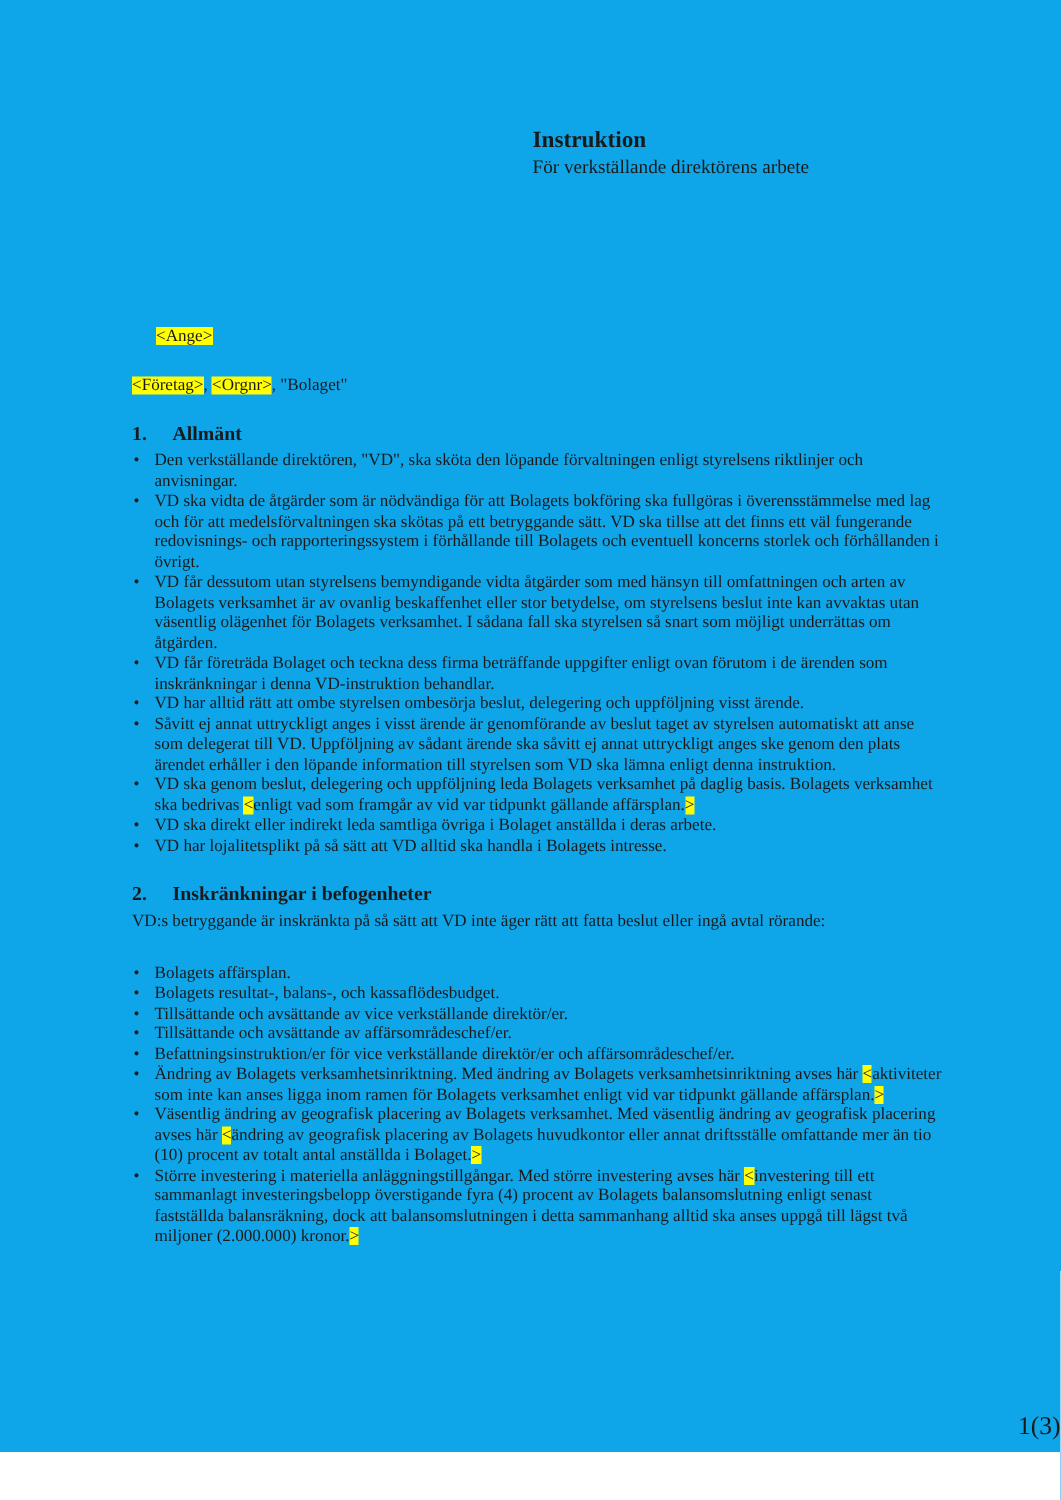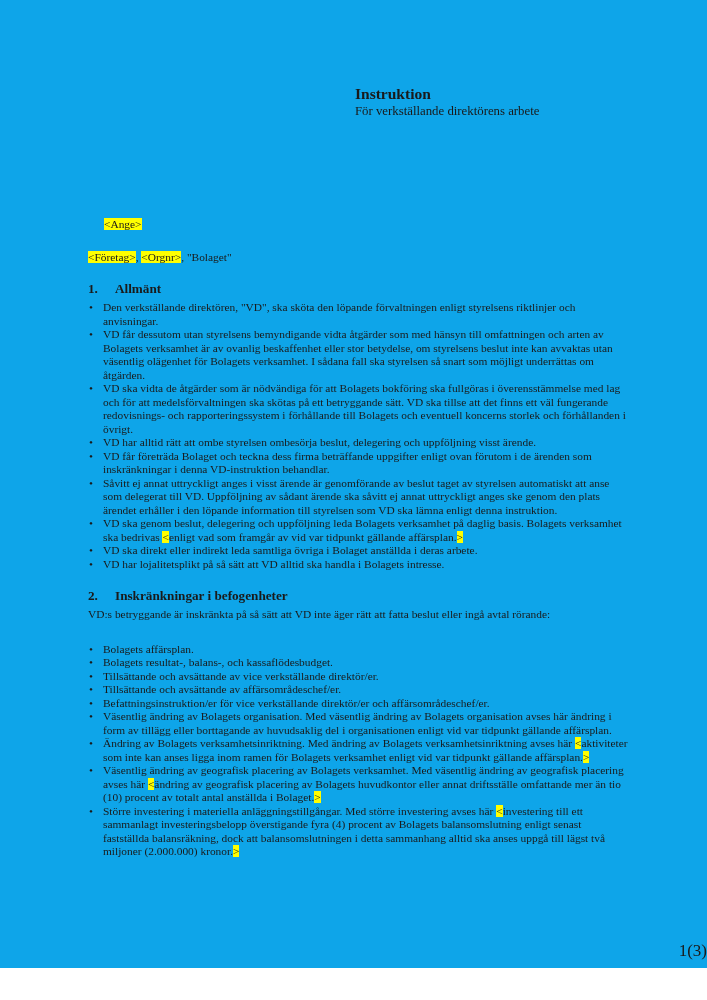--- a/index.html
+++ b/index.html
@@ -61,40 +61,39 @@
   </div>
 
   <div class="body-col">
     <p class="ref-line"><span class="hl">&lt;Ange&gt;</span></p>
     <p class="company-line"><span class="hl">&lt;Företag&gt;</span><span>, </span><span class="hl">&lt;Orgnr&gt;</span><span>, "Bolaget"</span></p>
     <div>
         <section class="doc-section">
           <div class="sec-heading"><span class="sec-num">1.</span><span>Allmänt</span></div>
           <ul class="bullets">
             <li><span>Den verkställande direktören, "VD", ska sköta den löpande förvaltningen enligt styrelsens riktlinjer och anvisningar.</span></li>
+            <li><span>VD ska vidta de åtgärder som är nödvändiga för att Bolagets bokföring ska fullgöras i överensstämmelse med lag och för att medelsförvaltningen ska skötas på ett betryggande sätt. VD ska tillse att det finns ett väl fungerande redovisnings- och rapporteringssystem i förhållande till Bolagets och eventuell koncerns storlek och förhållanden i övrigt.</span></li>
             <li><span>VD får dessutom utan styrelsens bemyndigande vidta åtgärder som med hänsyn till omfattningen och arten av Bolagets verksamhet är av ovanlig beskaffenhet eller stor betydelse, om styrelsens beslut inte kan avvaktas utan väsentlig olägenhet för Bolagets verksamhet. I sådana fall ska styrelsen så snart som möjligt underrättas om åtgärden.</span></li>
-            <li><span>VD ska vidta de åtgärder som är nödvändiga för att Bolagets bokföring ska fullgöras i överensstämmelse med lag och för att medelsförvaltningen ska skötas på ett betryggande sätt. VD ska tillse att det finns ett väl fungerande redovisnings- och rapporteringssystem i förhållande till Bolagets och eventuell koncerns storlek och förhållanden i övrigt.</span></li>
+            <li><span>VD får företräda Bolaget och teckna dess firma beträffande uppgifter enligt ovan förutom i de ärenden som inskränkningar i denna VD-instruktion behandlar.</span></li>
             <li><span>VD har alltid rätt att ombe styrelsen ombesörja beslut, delegering och uppföljning visst ärende.</span></li>
-            <li><span>VD får företräda Bolaget och teckna dess firma beträffande uppgifter enligt ovan förutom i de ärenden som inskränkningar i denna VD-instruktion behandlar.</span></li>
             <li><span>Såvitt ej annat uttryckligt anges i visst ärende är genomförande av beslut taget av styrelsen automatiskt att anse som delegerat till VD. Uppföljning av sådant ärende ska såvitt ej annat uttryckligt anges ske genom den plats ärendet erhåller i den löpande information till styrelsen som VD ska lämna enligt denna instruktion.</span></li>
             <li><span>VD ska genom beslut, delegering och uppföljning leda Bolagets verksamhet på daglig basis. Bolagets verksamhet ska bedrivas </span><span class="hl">&lt;</span><span>enligt vad som framgår av vid var tidpunkt gällande affärsplan.</span><span class="hl">&gt;</span></li>
             <li><span>VD ska direkt eller indirekt leda samtliga övriga i Bolaget anställda i deras arbete.</span></li>
             <li><span>VD har lojalitetsplikt på så sätt att VD alltid ska handla i Bolagets intresse.</span></li>
           </ul>
         </section>
         <section class="doc-section">
           <div class="sec-heading"><span class="sec-num">2.</span><span>Inskränkningar i befogenheter</span></div>
           <p class="sec-intro">VD:s betryggande är inskränkta på så sätt att VD inte äger rätt att fatta beslut eller ingå avtal rörande:</p>
           <ul class="bullets after-intro">
             <li><span>Bolagets affärsplan.</span></li>
             <li><span>Bolagets resultat-, balans-, och kassaflödesbudget.</span></li>
             <li><span>Tillsättande och avsättande av vice verkställande direktör/er.</span></li>
             <li><span>Tillsättande och avsättande av affärsområdeschef/er.</span></li>
             <li><span>Befattningsinstruktion/er för vice verkställande direktör/er och affärsområdeschef/er.</span></li>
-            <li><span>Väsentlig ändring av Bolagets organisation. Med väsentlig ändring av Bolagets organisation avses här ändring i form av tillägg eller borttagande av huvudsaklig del i organisationen enligt vid var tidpunkt gällande affärsplan.</span></li>
             <li><span>Ändring av Bolagets verksamhetsinriktning. Med ändring av Bolagets verksamhetsinriktning avses här </span><span class="hl">&lt;</span><span>aktiviteter som inte kan anses ligga inom ramen för Bolagets verksamhet enligt vid var tidpunkt gällande affärsplan.</span><span class="hl">&gt;</span></li>
             <li><span>Väsentlig ändring av geografisk placering av Bolagets verksamhet. Med väsentlig ändring av geografisk placering avses här </span><span class="hl">&lt;</span><span>ändring av geografisk placering av Bolagets huvudkontor eller annat driftsställe omfattande mer än tio (10) procent av totalt antal anställda i Bolaget.</span><span class="hl">&gt;</span></li>
             <li><span>Större investering i materiella anläggningstillgångar. Med större investering avses här </span><span class="hl">&lt;</span><span>investering till ett sammanlagt investeringsbelopp överstigande fyra (4) procent av Bolagets balansomslutning enligt senast fastställda balansräkning, dock att balansomslutningen i detta sammanhang alltid ska anses uppgå till lägst två miljoner (2.000.000) kronor.</span><span class="hl">&gt;</span></li>
           </ul>
         </section>
       </div>
   </div>
 
   <div class="page-footer">1(3)</div>
 

